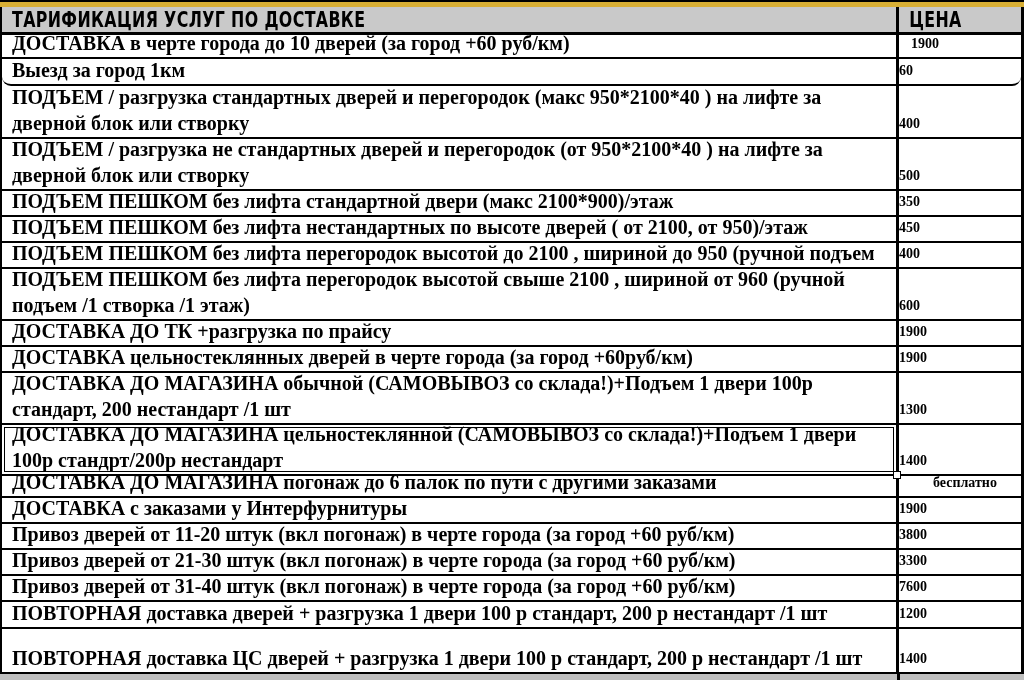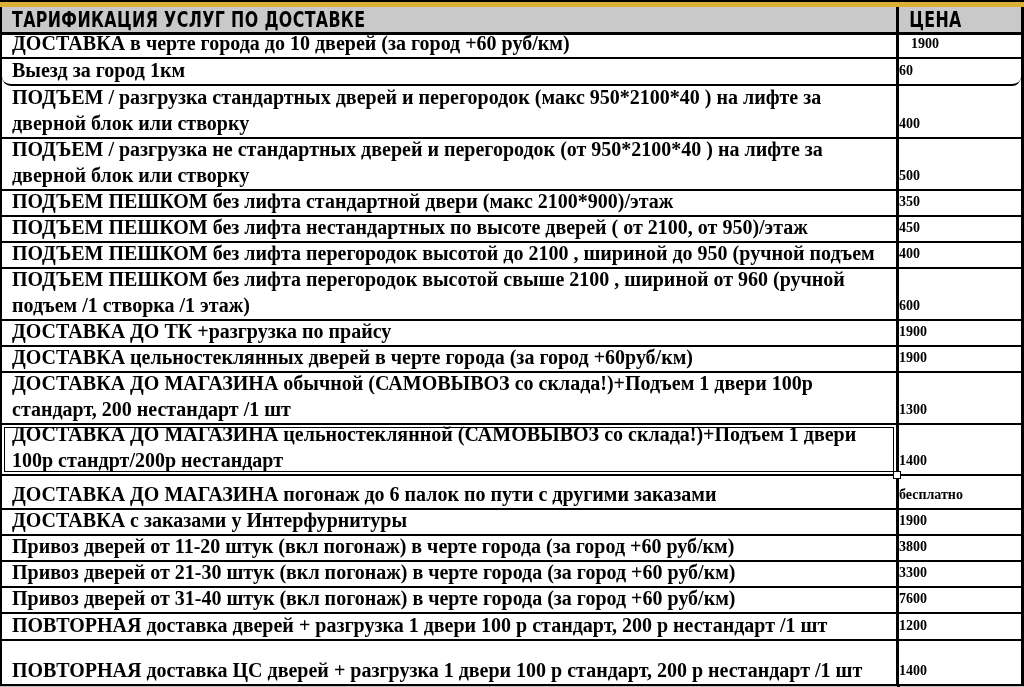--- a/index.html
+++ b/index.html
@@ -231,21 +231,21 @@
     <div class="cell service-cell selected">
       <span class="service-text">ДОСТАВКА ДО МАГАЗИНА цельностеклянной (САМОВЫВОЗ со склада!)+Подъем 1 двери
 100р стандрт/200р нестандарт</span>
     </div>
     <div class="cell price-cell">
       <span class="price-text">1400</span>
     </div>
     <div class="fill-handle"></div>
   </div>
 
-  <div class="row" style="height: 34px;">
+  <div class="row" style="height: 22px; gap: 34px;">
     <div class="cell service-cell">
       <span class="service-text">ДОСТАВКА ДО МАГАЗИНА погонаж до 6 палок по пути с другими заказами</span>
     </div>
     <div class="cell price-cell">
       <span class="price-text">бесплатно</span>
     </div>
 
   </div>
 
   <div class="row" style="height: 26px;">

